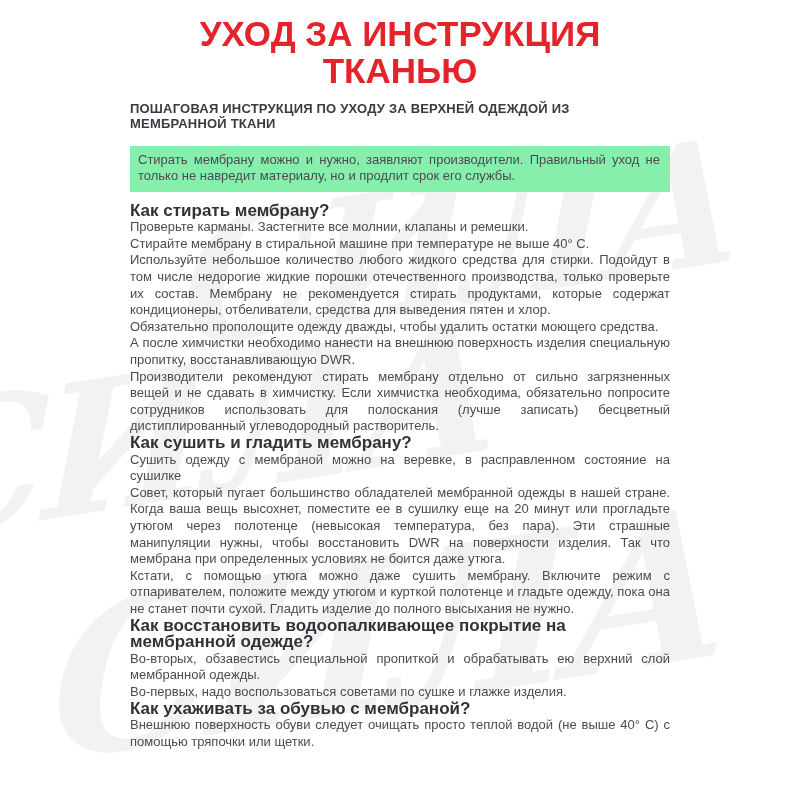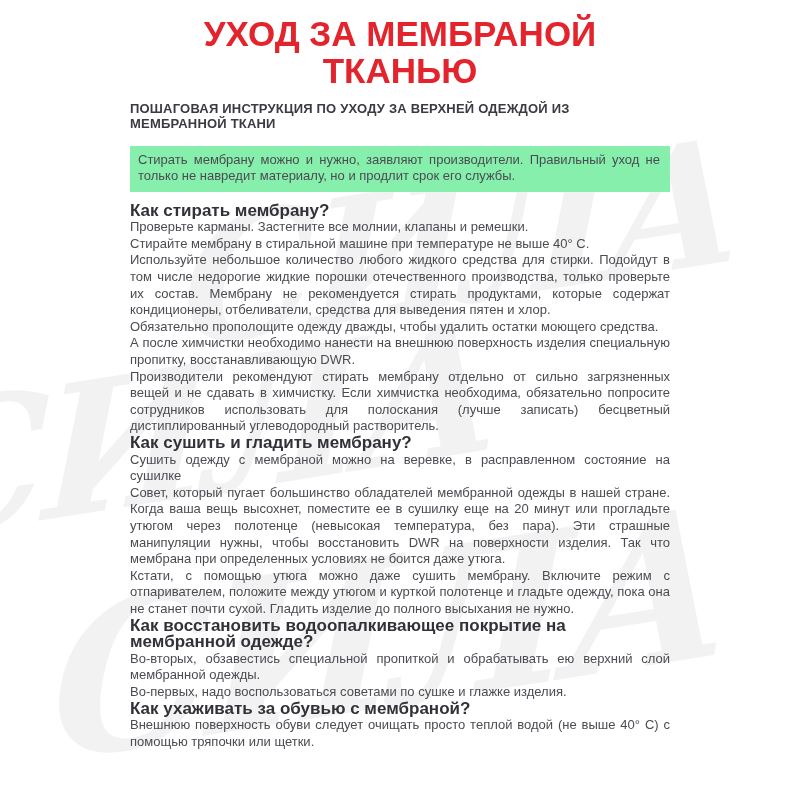--- a/index.html
+++ b/index.html
@@ -91,21 +91,21 @@
 
 <div class="page">
 
   <div class="watermark-layer">
     <span class="watermark wm-1">СИЛА</span>
     <span class="watermark wm-2">СИЛА</span>
     <span class="watermark wm-3">СИЛА</span>
   </div>
 
   <div class="content">
-    <h1 class="page-title">УХОД ЗА МЕМБРАНОЙ ТКАНЬЮ</h1>
+    <h1 class="page-title">УХОД ЗА ИНСТРУКЦИЯ ТКАНЬЮ</h1>
     <div class="page-subtitle">ПОШАГОВАЯ ИНСТРУКЦИЯ ПО УХОДУ ЗА ВЕРХНЕЙ ОДЕЖДОЙ ИЗ МЕМБРАННОЙ ТКАНИ</div>
 
     <div class="intro-box">
 
     <p>Стирать мембрану можно и нужно, заявляют производители. Правильный уход не только не навредит материалу, но и продлит срок его службы.</p>
       </div>
 
     <div class="body-text">
 
     <div class="section">

